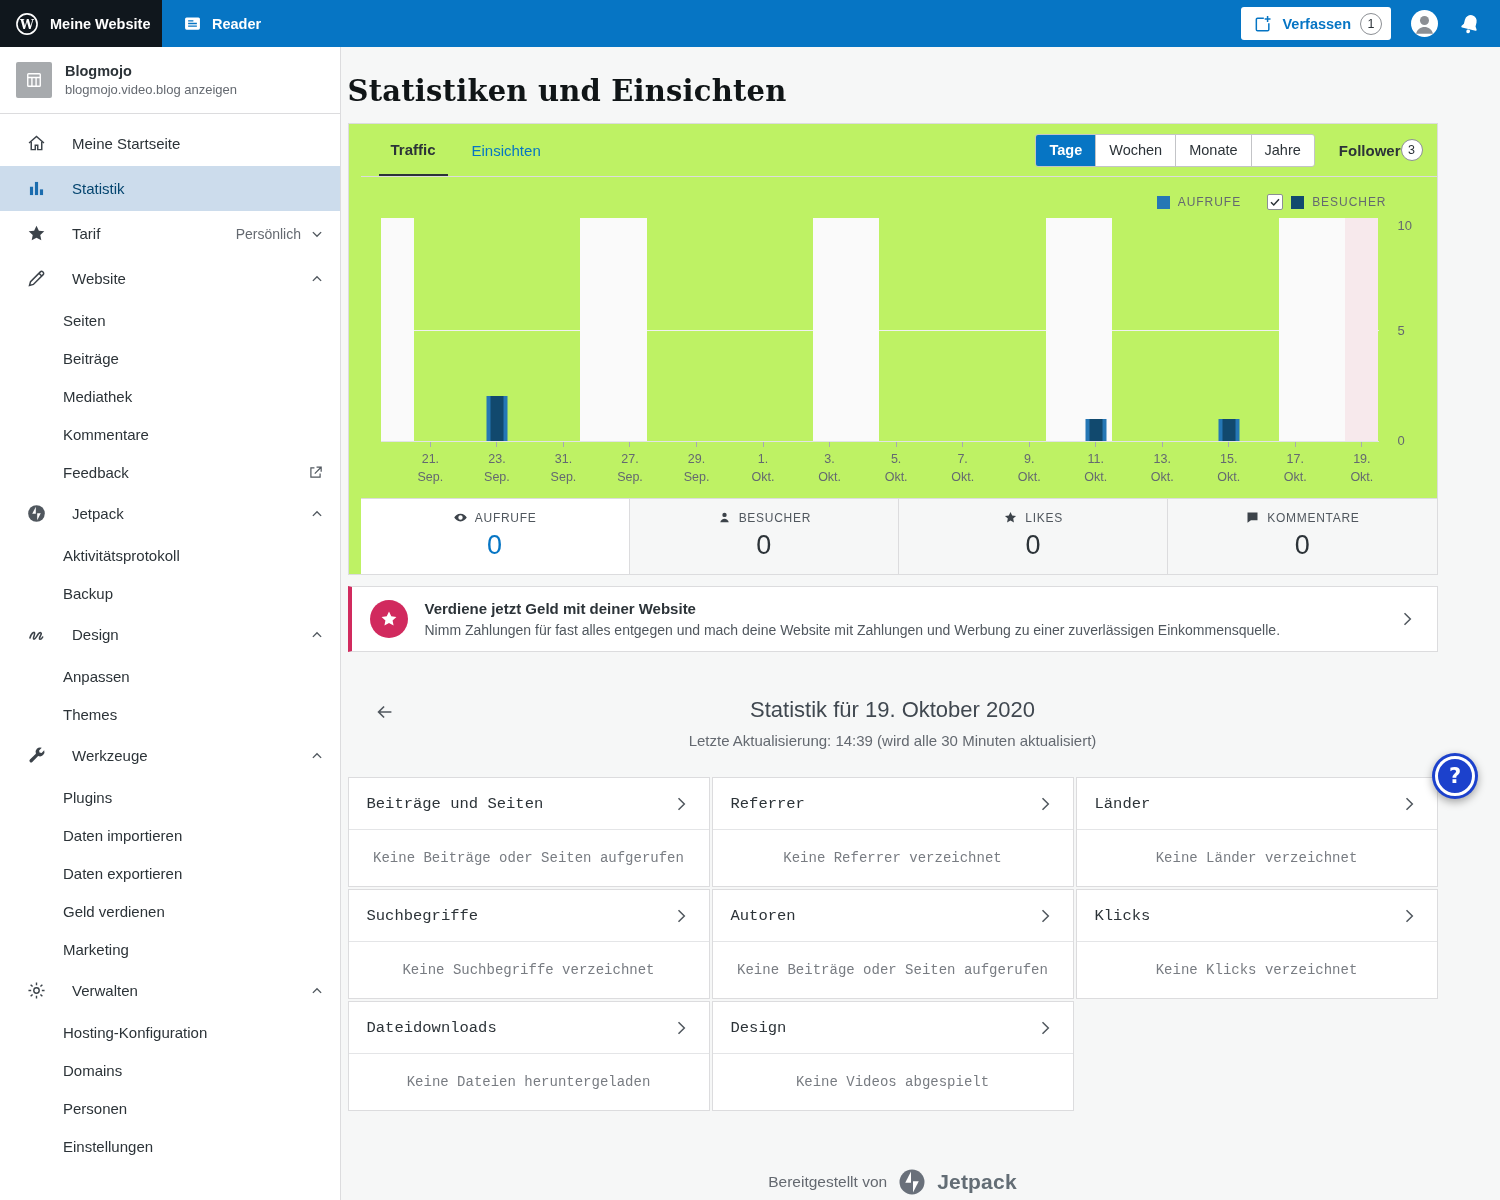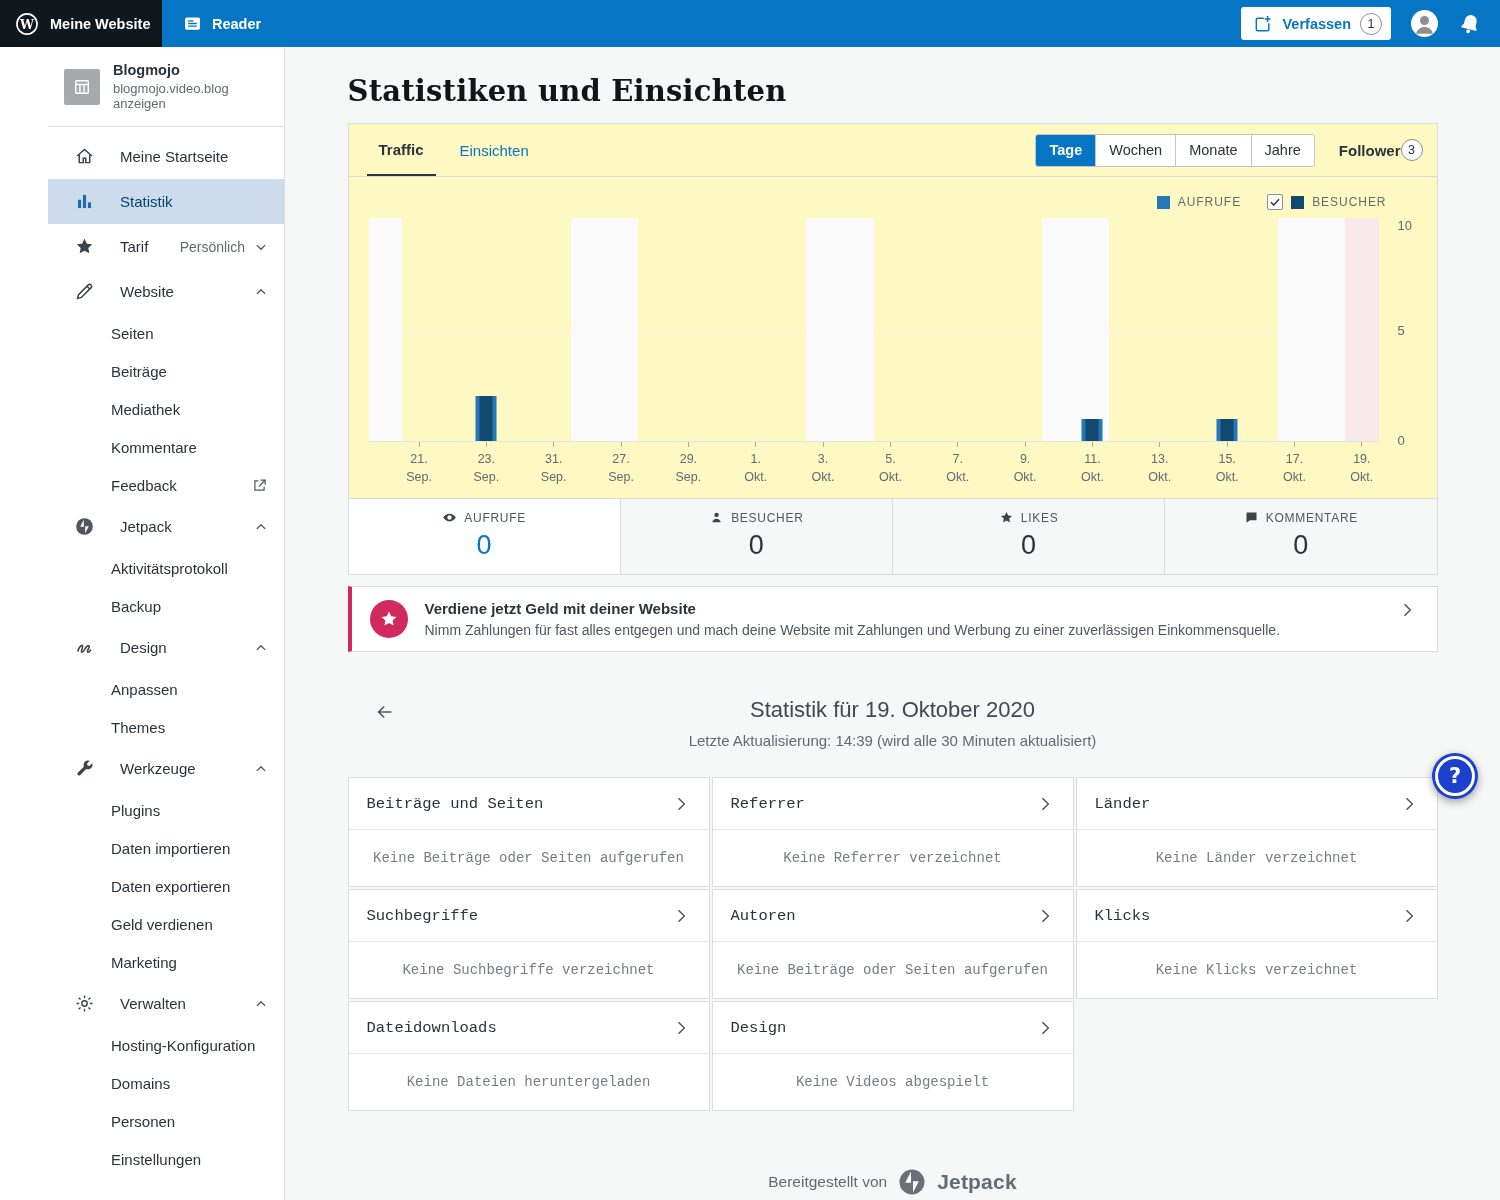--- a/index.html
+++ b/index.html
@@ -15,41 +15,41 @@
   .topbar { height:47px; background:var(--blue,#0675c4); display:flex; align-items:stretch; color:#fff; }
   .tb-mysite { width:162px; background:#10171d; display:flex; align-items:center; gap:10px; padding-left:14px; font-size:14.5px; font-weight:700; cursor:pointer; }
   .tb-reader { display:flex; align-items:center; gap:9px; padding:0 20px; font-size:14.5px; font-weight:700; cursor:pointer; }
   .tb-right { margin-left:auto; display:flex; align-items:center; gap:20px; padding-right:18px; }
   .compose { display:flex; align-items:center; gap:9px; background:#fff; border:none; border-radius:3px; height:33px; padding:0 9px 0 12px; color:var(--blue,#0675c4); font-size:14.5px; font-weight:600; font-family:inherit; cursor:pointer; }
   .num-badge { width:22px; height:22px; border:1px solid #8c8f94; border-radius:50%; display:grid; place-items:center; font-size:12.5px; font-weight:400; color:#2c3338; background:#fff; }
   .avatar { width:27px; height:27px; border-radius:50%; background:#fff; display:grid; place-items:center; overflow:hidden; cursor:pointer; }
   .bell { width:24px; height:24px; transform:rotate(14deg); cursor:pointer; }
 
   
-  .sidebar { position:absolute; left:0; top:47px; width:285px; bottom:0; background:#fff; border-right:1px solid #dcdcde; overflow:hidden;padding-left:48px; }
+  .sidebar { position:absolute; left:0; top:47px; width:341px; bottom:0; background:#fff; border-right:1px solid #dcdcde; overflow:hidden; }
   .site { display:flex; gap:13px; padding:15px 16px; border-bottom:1px solid #dcdcde; align-items:center; cursor:pointer; }
   .site-icon { width:36px; height:36px; background:#a7aaad; border-radius:2px; display:grid; place-items:center; flex:none; }
   .site-name { font-size:14.5px; font-weight:700; color:#2c3338; }
   .site-url { font-size:13px; color:#646970; margin-top:3px; }
   .menu { padding-top:7px; }
   .side-item { display:flex; align-items:center; gap:25px; padding:12px 14px 12px 26px; font-size:15px; font-weight:500; color:#2c3338; cursor:pointer; }
   .side-item .s-icon { width:21px; height:21px; color:#3c434a; flex:none; }
   .side-item.active { background:#ccdcec; color:#05456f; }
   .side-item.active .s-icon { color:#1a6cae; }
   .side-right { margin-left:auto; display:flex; align-items:center; gap:7px; color:#646970; font-size:14px; font-weight:400; }
   .chev { width:18px; height:18px; color:#50575e; }
   .side-sub { display:flex; align-items:center; padding:10.5px 16px 10.5px 63px; font-size:15px; font-weight:400; color:#2c3338; cursor:pointer; }
   .ext-icon { margin-left:auto; width:17px; height:17px; color:#50575e; }
 
   
   .main { position:absolute; left:285px; top:47px; right:0; bottom:0; overflow:hidden; }
   .content { width:1090px; margin:0 auto; }
   .page-title { font-family:"DejaVu Serif","Liberation Serif",serif; font-size:29px; font-weight:600; color:#101517; margin:27px 0 15px; letter-spacing:.2px; }
 
-  .card { background:#fef9c3; border:1px solid #dcdcde; }
+  .card { background:#bef264; border:1px solid #dcdcde;padding-left:12px; }
 
   
   .module-tabs { display:flex; align-items:center; height:53px; border-bottom:1px solid #dcdcde; padding:0 14px 0 6px; }
   .tab { padding:0 12px; margin-left:12px; height:100%; display:flex; align-items:center; font-size:15px; cursor:pointer; }
   .tab.active { color:#2c3338; font-weight:600; border-bottom:2px solid #2c3338; }
   .tab.inactive { color:var(--blue,#0675c4); }
   .tabs-right { margin-left:auto; display:flex; align-items:center; }
   .seg { display:flex; border:1px solid #c3c4c7; border-radius:3px; overflow:hidden; }
   .seg button { height:31px; padding:0 13px; font-size:14.5px; font-family:inherit; background:#fff; color:#2c3338; border:none; border-left:1px solid #c3c4c7; cursor:pointer; }
   .seg button:first-child { border-left:none; }
@@ -80,21 +80,21 @@
   .summary { display:flex; border-top:1px solid #dcdcde; }
   .sum-cell { flex:1; padding:11px 0 13px; text-align:center; border-left:1px solid #dcdcde; background:#f6f7f7; cursor:pointer; }
   .sum-cell:first-child { border-left:none; }
   .sum-cell.active { background:#fff; }
   .sum-label { display:flex; justify-content:center; align-items:center; gap:7px; font-size:12px; letter-spacing:.06em; color:#50575e; }
   .sum-label svg { width:15px; height:15px; color:#3c434a; }
   .sum-value { font-size:27px; font-weight:300; color:#2c3338; margin-top:5px; }
   .sum-cell.active .sum-value { color:var(--blue,#0675c4); }
 
   
-  .banner { display:flex; gap:17px; background:#fff; border:1px solid #dcdcde; border-left:4px solid var(--pink,#d12a5e); padding:13px 20px 13px 18px; margin-top:11px; cursor:pointer; }
+  .banner { display:flex; align-items:center; gap:17px; background:#fff; border:1px solid #dcdcde; border-left:4px solid var(--pink,#d12a5e); padding:13px 20px 13px 18px; margin-top:11px; cursor:pointer; }
   .banner-icon { width:38px; height:38px; border-radius:50%; background:var(--pink,#d12a5e); display:grid; place-items:center; flex:none; }
   .banner-title { font-size:15px; font-weight:700; color:#2c3338; }
   .banner-desc { font-size:14px; color:#50575e; margin-top:5px; }
   .banner .chev-right { margin-left:auto; }
   .chev-right { width:20px; height:20px; color:#50575e; flex:none; }
 
   
   .day-nav { position:relative; text-align:center; margin:45px 0 28px; }
   .back-arrow { position:absolute; left:26px; top:4px; width:22px; height:22px; color:#50575e; cursor:pointer; }
   .day-title { font-size:22px; color:#404850; }

